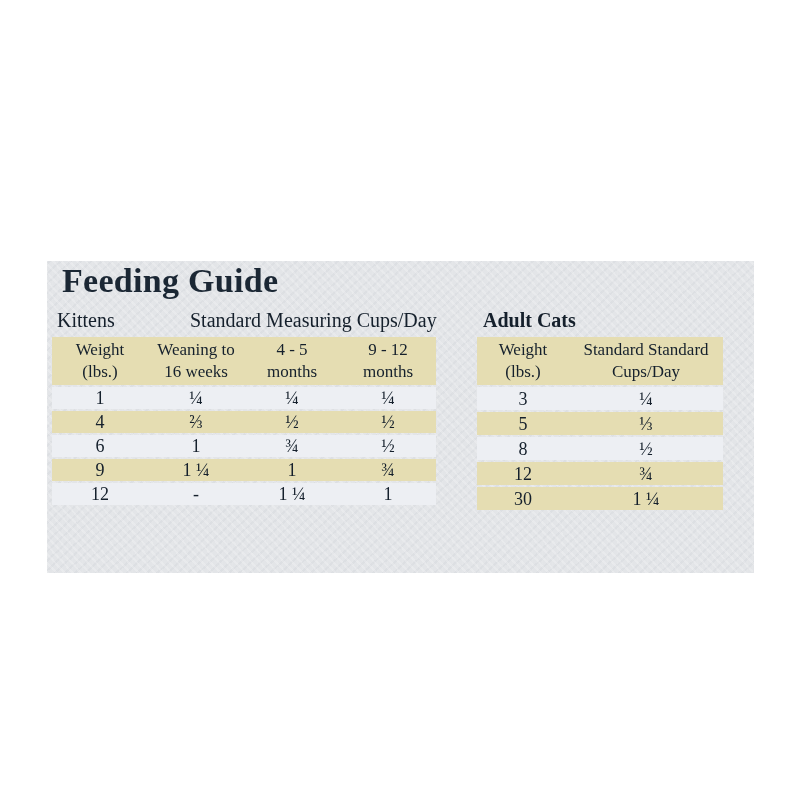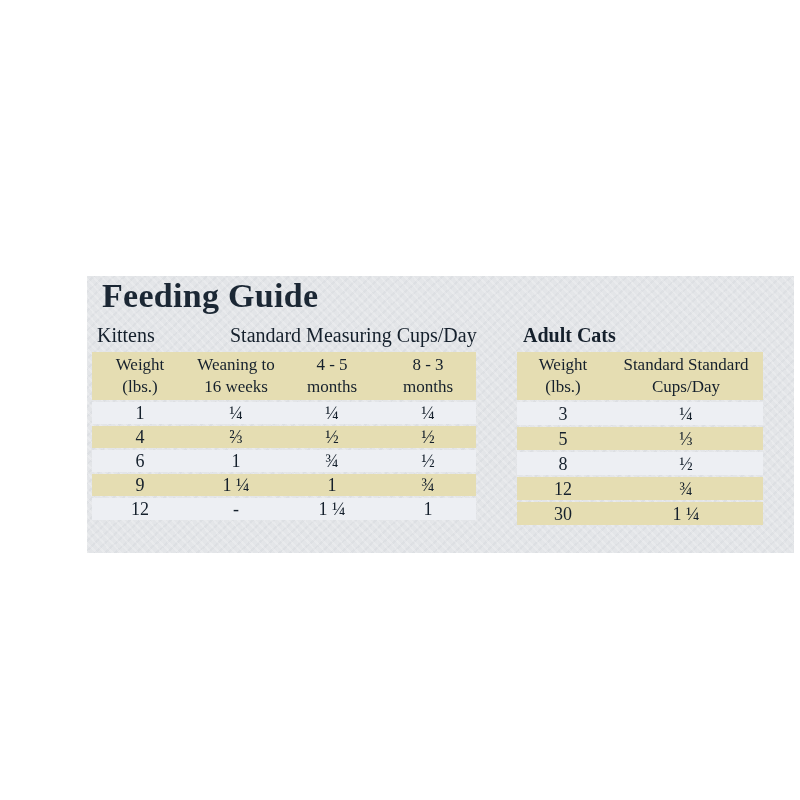--- a/index.html
+++ b/index.html
@@ -2,27 +2,26 @@
 <html style="--panel: #e3e5e8; --tan: #e5ddb2; --light_row: #edeff3; --text: #15202c; --title_text: #1b2734;"><head>
 <meta charset="utf-8">
 <style>
   html,body{margin:0;padding:0;}
   body{
     width:800px;height:800px;position:relative;background:#ffffff;
     font-family:"Liberation Serif","DejaVu Serif",serif;
     overflow:hidden;
   }
   .panel{
-    position:absolute;left:47px;top:276px;width:707px;height:277px;
+    position:absolute;left:47px;top:261px;width:707px;height:312px;
     background-color:var(--panel,#e3e5e8);
     background-image:
       repeating-linear-gradient(47deg, rgba(255,255,255,0.20) 0 2px, rgba(255,255,255,0) 2px 6px),
       repeating-linear-gradient(-43deg, rgba(165,172,182,0.10) 0 2px, rgba(165,172,182,0) 2px 7px),
       repeating-linear-gradient(90deg, rgba(255,255,255,0.06) 0 1px, rgba(255,255,255,0) 1px 5px);
-    margin-left: 40px;
   }
   .title{
     position:absolute;left:15px;top:0;margin:0;
     font-size:34px;line-height:40px;font-weight:bold;
     color:var(--title_text,#1b2734);
     letter-spacing:0.3px;
   }
   .lbl{
     position:absolute;top:47px;font-size:20px;line-height:24px;
     color:var(--text,#15202c);white-space:nowrap;
@@ -69,21 +68,21 @@
         <col style="width:96px">
     </colgroup>
     <thead>
       <tr>
         <th>Weight
 (lbs.)</th>
         <th>Weaning to
 16 weeks</th>
         <th>4 - 5
 months</th>
-        <th>8 - 3
+        <th>9 - 12
 months</th>
       </tr>
     </thead>
     <tbody>
         <tr class="light">
           <td>1</td>
           <td>¼</td>
           <td>¼</td>
           <td>¼</td>
         </tr>

